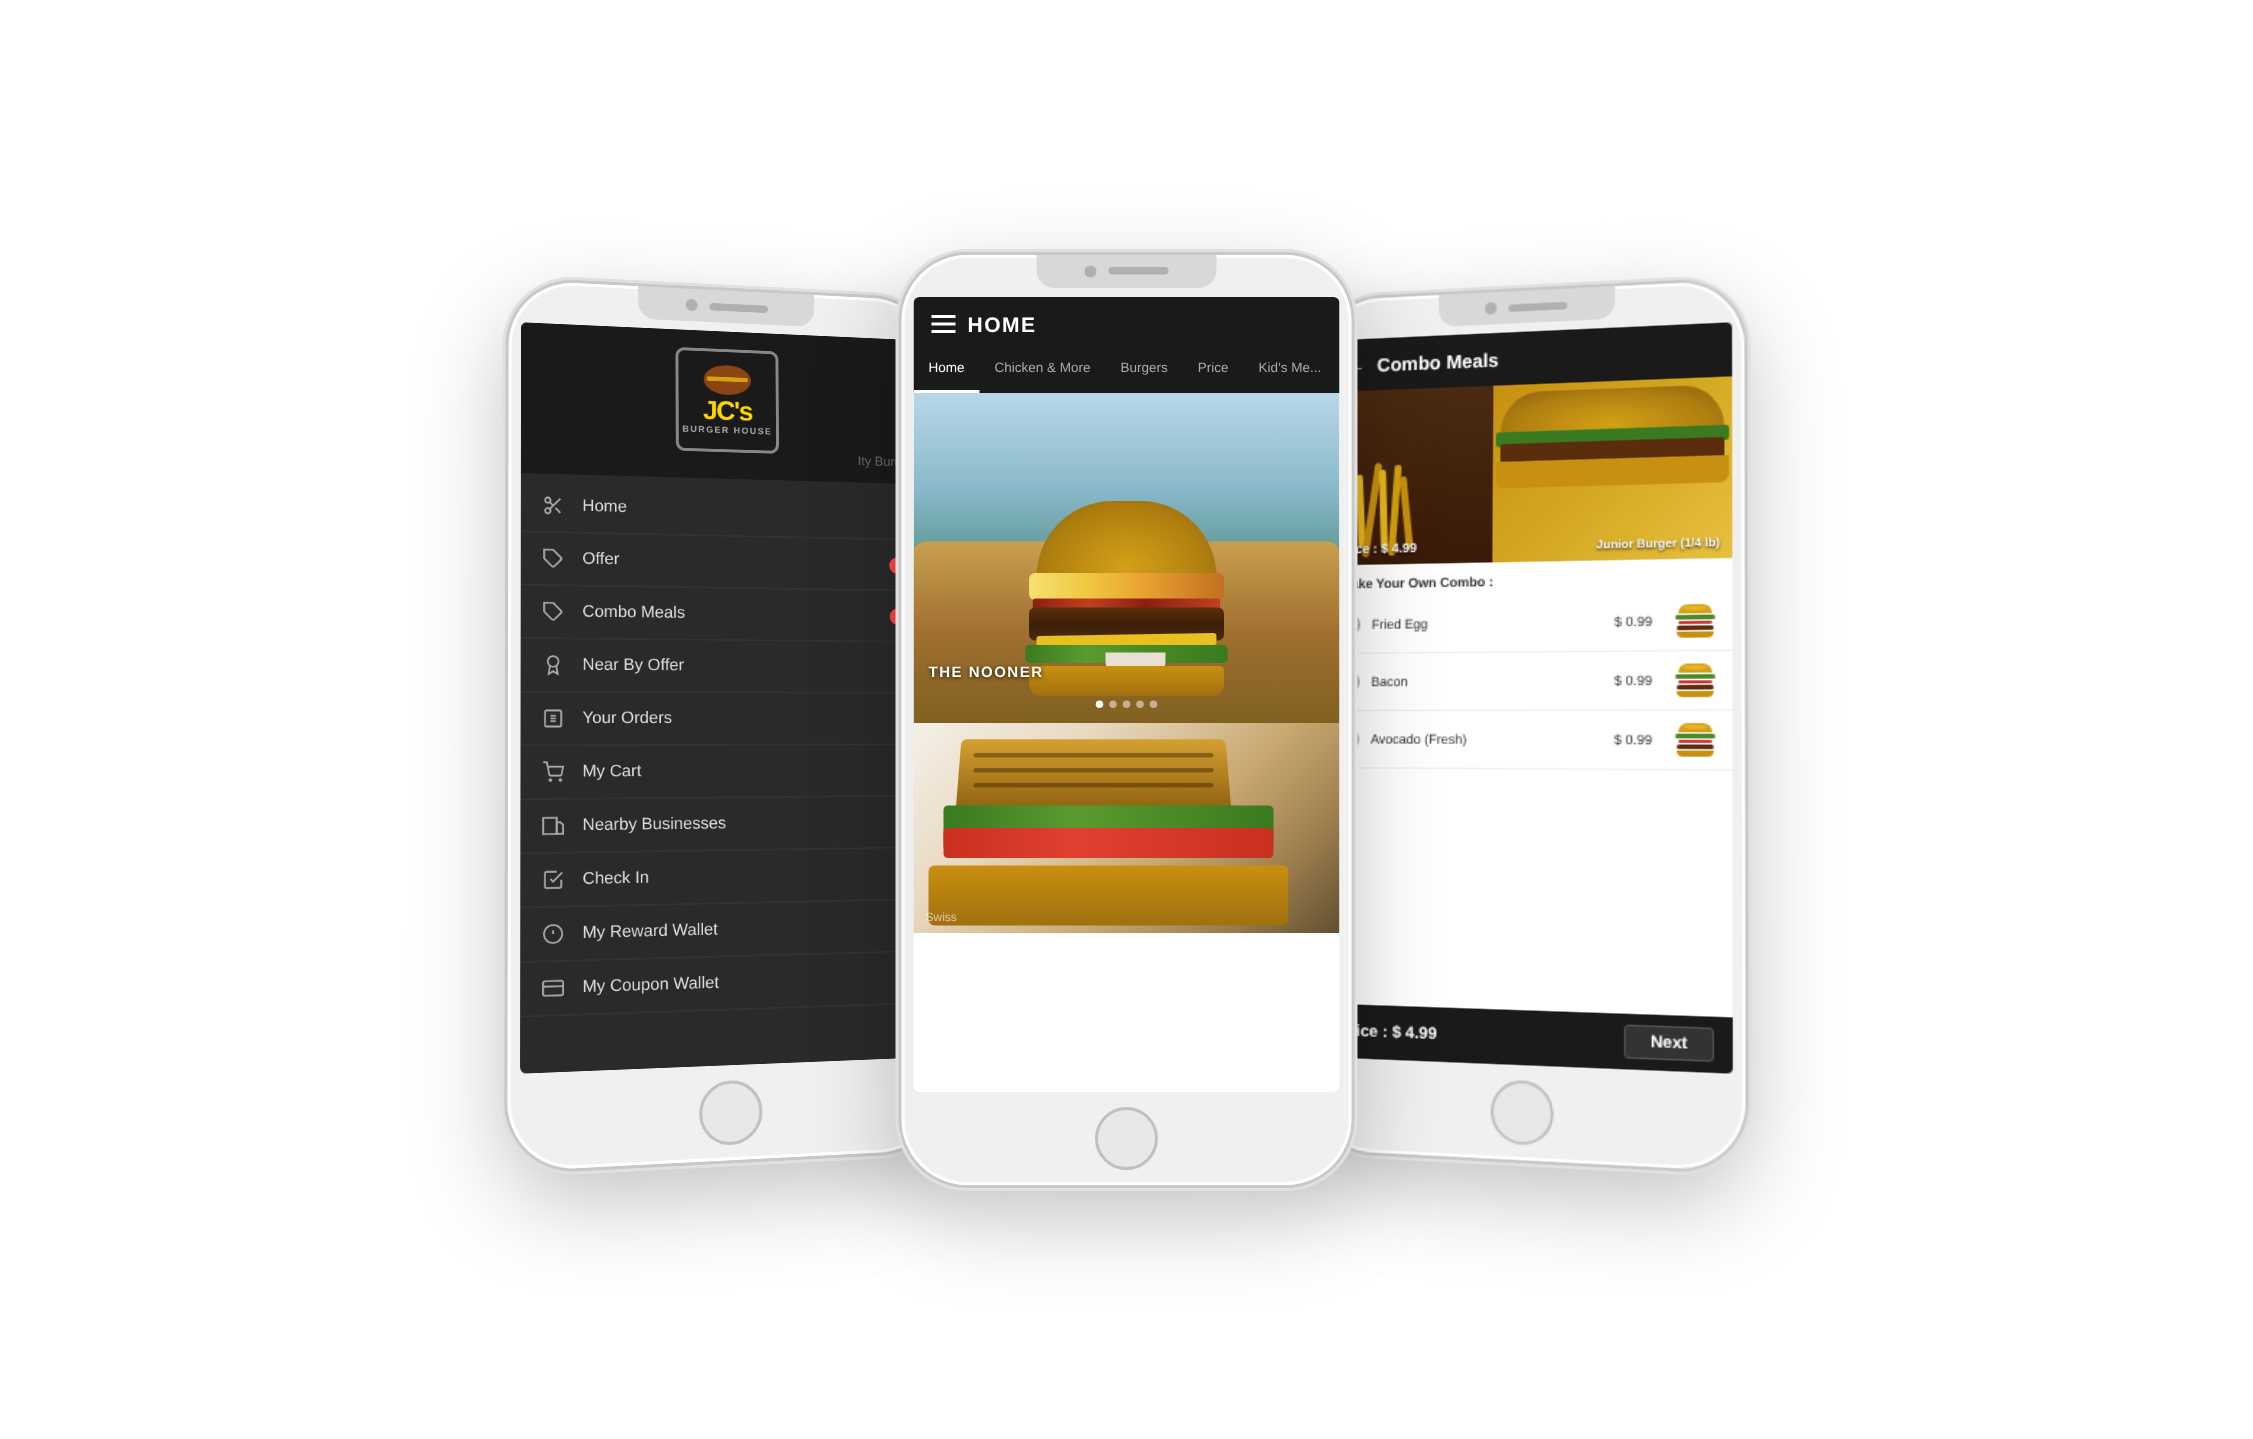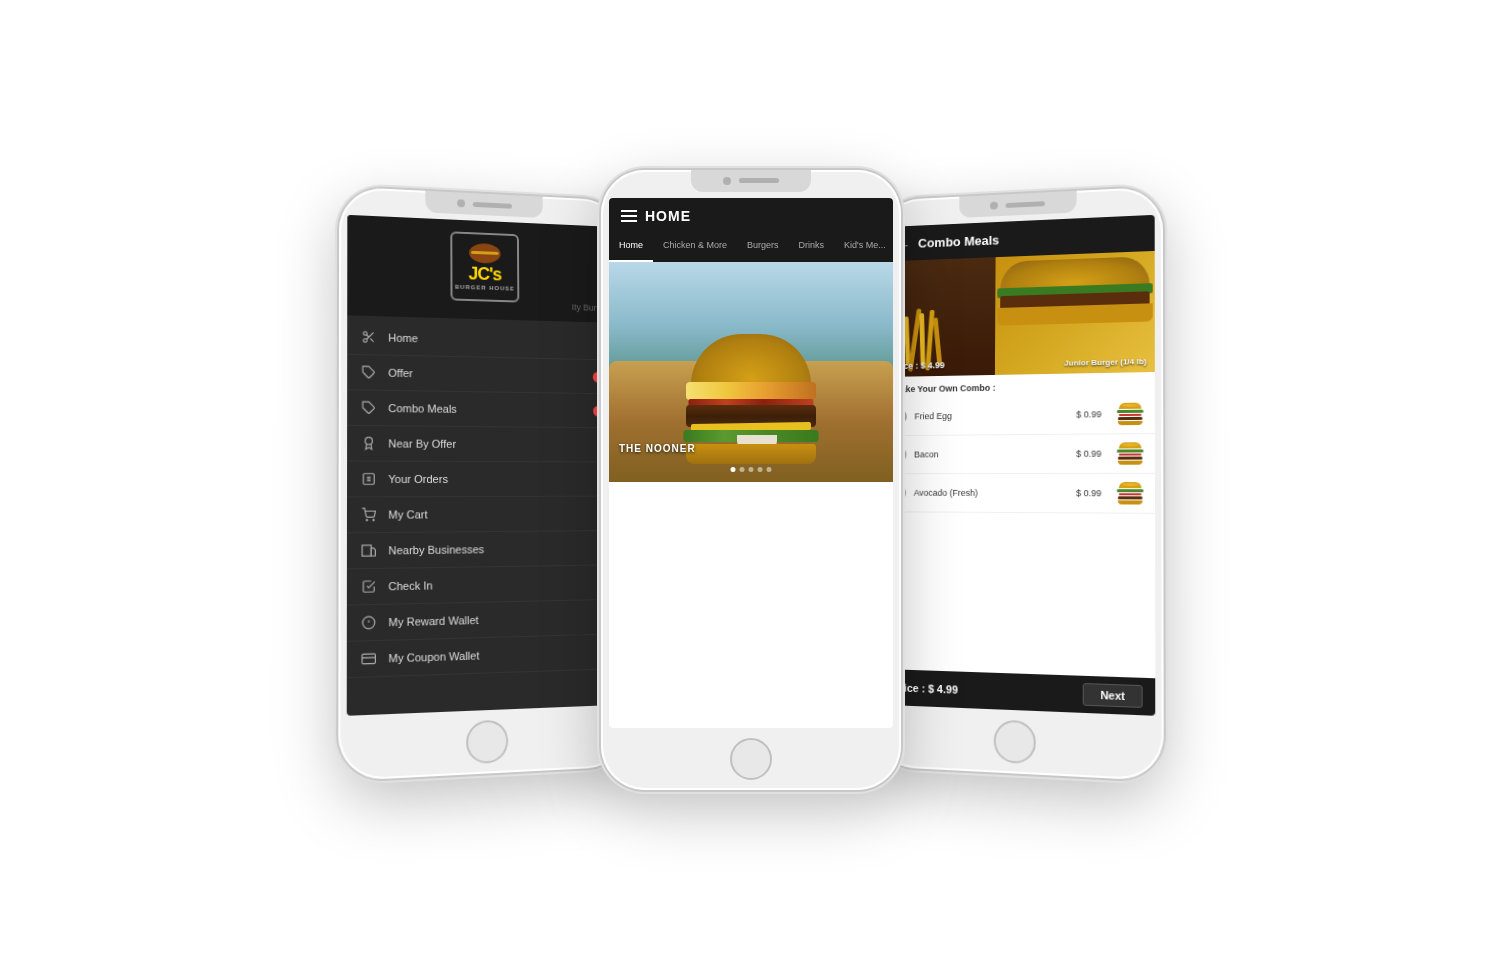--- a/index.html
+++ b/index.html
@@ -689,21 +689,21 @@
               <span></span>
               <span></span>
           </div>
           <span class="home-title">HOME</span>
         </div>
 
         <div class="home-tabs">
           <div class="home-tab active">Home</div>
           <div class="home-tab">Chicken &amp; More</div>
           <div class="home-tab">Burgers</div>
-          <div class="home-tab">Drinks</div>
+          <div class="home-tab">Price</div>
           <div class="home-tab">Kid's Me...</div>
         </div>
 
         <div class="home-hero">
 
           <div style="width:100%;height:100%;position:relative;overflow:hidden;">
 
             <div style="position:absolute;inset:0;background:linear-gradient(180deg, #b8d8e8 0%, #88b8c8 30%, #4a8878 60%, #2a6858 100%);"></div>
 
             <div style="position:absolute;bottom:0;left:0;right:0;height:55%;background:linear-gradient(180deg, #c8a050 0%, #a07030 50%, #806020 100%);border-radius:8px 8px 0 0;"></div>
@@ -729,20 +729,40 @@
 
           <div class="hero-dots">
             <div class="hero-dot active"></div>
             <div class="hero-dot"></div>
             <div class="hero-dot"></div>
             <div class="hero-dot"></div>
             <div class="hero-dot"></div>
           </div>
         </div>
 
+        <div class="home-food-grid">
+          <div class="food-card">
+
+            <div style="width:100%;height:100%;position:relative;overflow:hidden;">
+              <div style="position:absolute;inset:0;background:linear-gradient(135deg, #f5f0e8 0%, #e8d8c0 30%, #c8a870 60%, #a08050 80%, #605030 100%);"></div>
+
+              <div style="position:absolute;top:10px;left:30px;width:180px;height:50px;background:linear-gradient(180deg, #d4a030 0%, #b08020 50%, #8B6010 100%);border-radius:4px;transform:perspective(200px) rotateX(10deg);"></div>
+
+              <div style="position:absolute;top:20px;left:40px;width:160px;height:3px;background:rgba(50,20,0,0.4);border-radius:2px;"></div>
+              <div style="position:absolute;top:30px;left:40px;width:160px;height:3px;background:rgba(50,20,0,0.4);border-radius:2px;"></div>
+              <div style="position:absolute;top:40px;left:40px;width:160px;height:3px;background:rgba(50,20,0,0.4);border-radius:2px;"></div>
+
+              <div style="position:absolute;top:55px;left:20px;width:220px;height:30px;background:linear-gradient(90deg, #3a7a20 0%, #5a9a30 40%, #4a8a25 70%, #3a7a20 100%);border-radius:3px;"></div>
+              <div style="position:absolute;top:70px;left:20px;width:220px;height:20px;background:linear-gradient(90deg, #c83020 0%, #e04030 40%, #c83020 100%);border-radius:3px;"></div>
+
+              <div style="position:absolute;bottom:5px;left:10px;width:240px;height:40px;background:linear-gradient(180deg, #c89010 0%, #a07010 100%);border-radius:4px;"></div>
+            </div>
+            <div style="position:absolute;bottom:6px;left:8px;font-size:8px;color:rgba(255,255,255,0.6);">Swiss</div>
+          </div>
+        </div>
 
       </div>
     </div>
   </div>
 
   <div class="phone phone-right">
     <div class="phone-top-bar">
       <div class="phone-camera"></div>
       <div class="phone-speaker"></div>
     </div>

